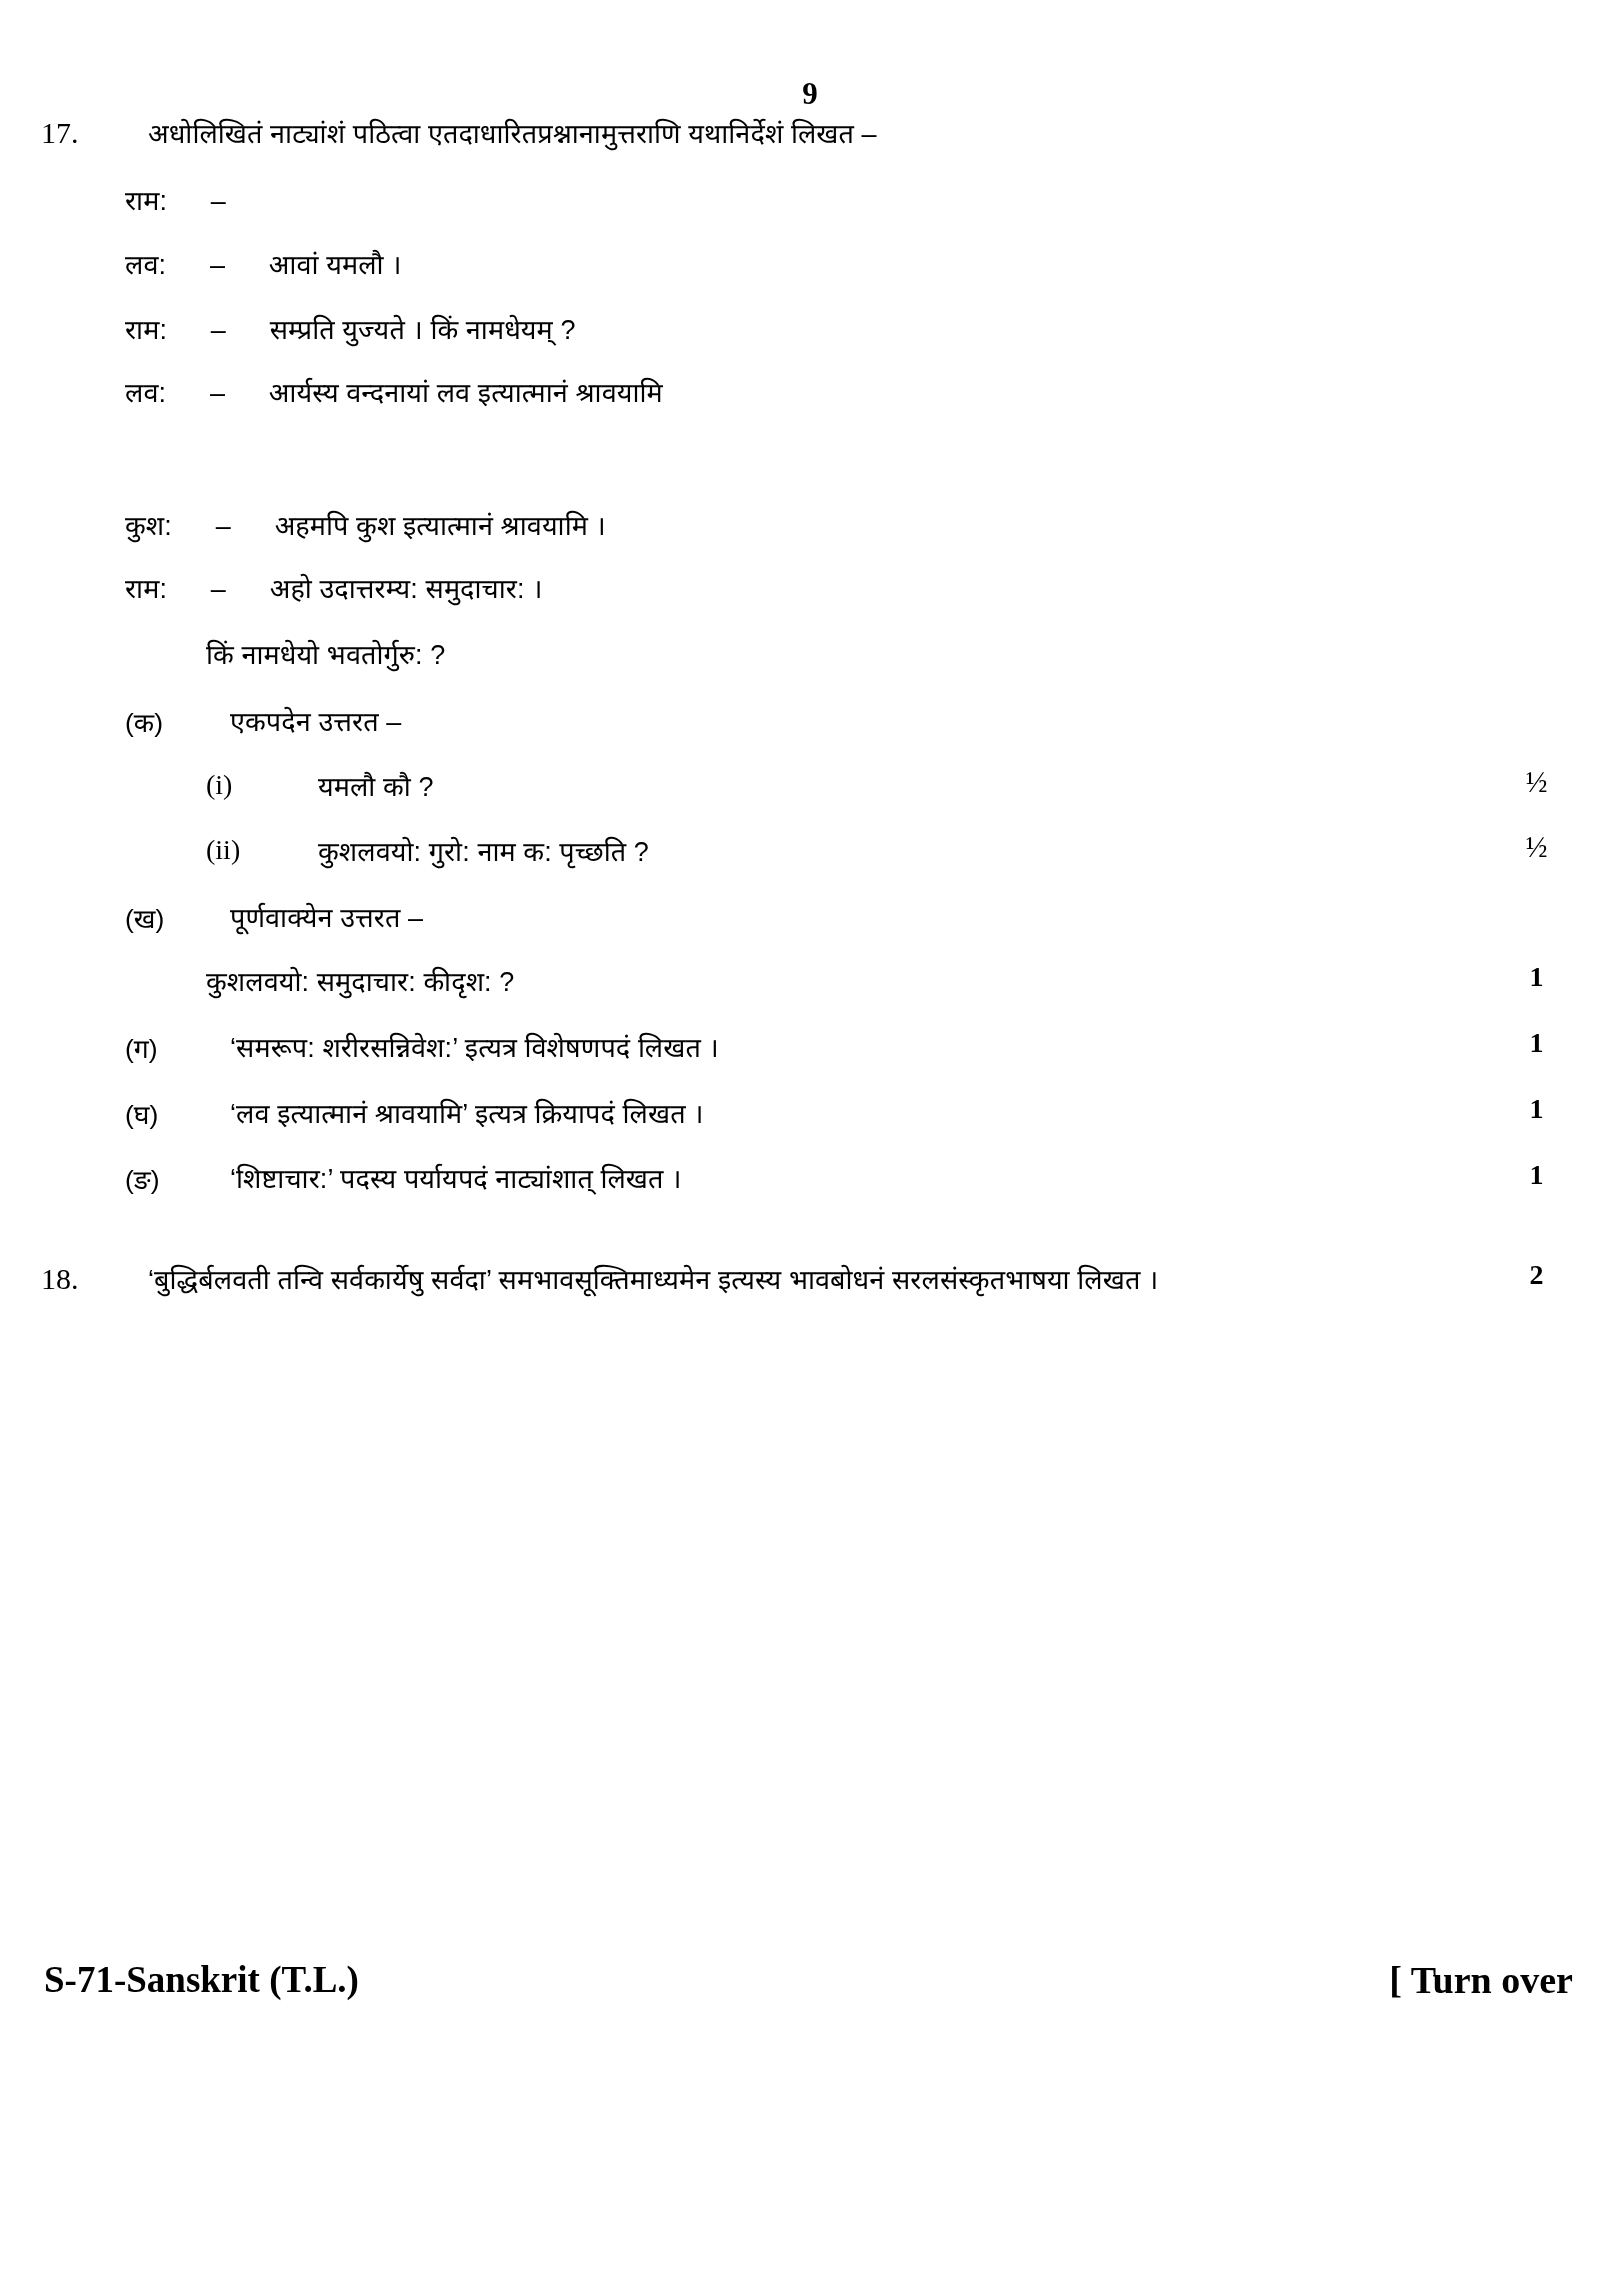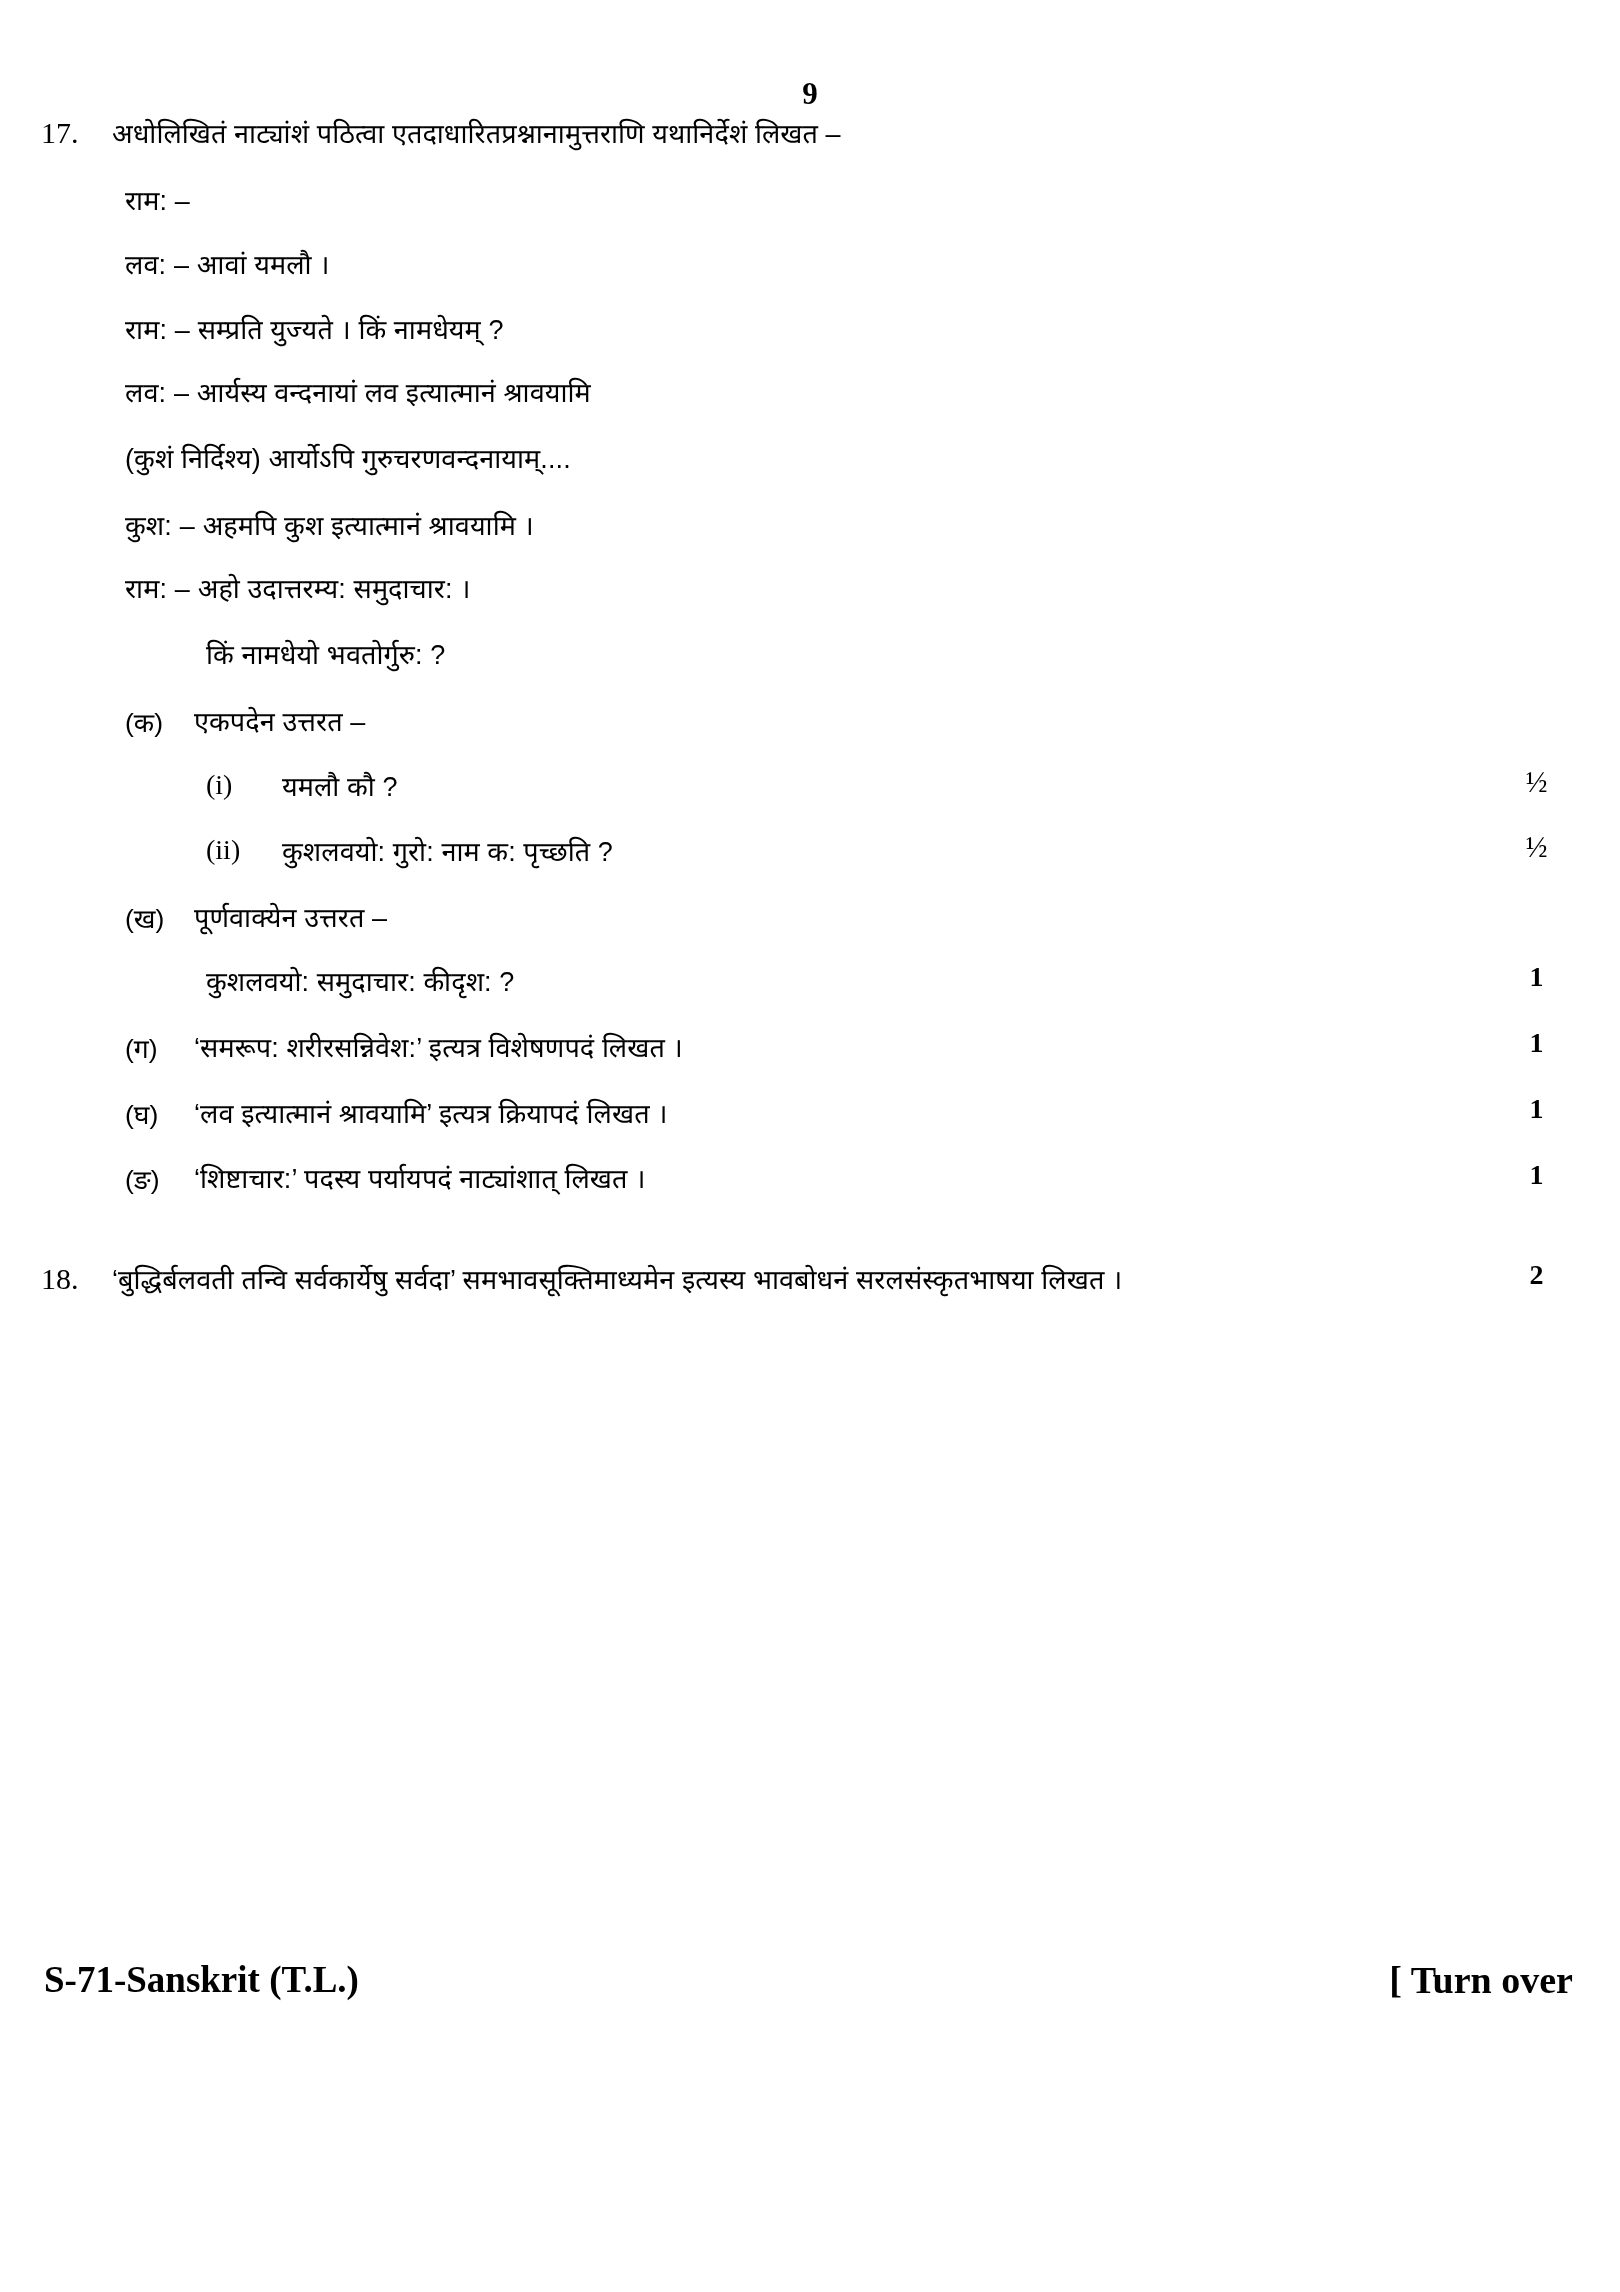--- a/index.html
+++ b/index.html
@@ -29,20 +29,21 @@
     font-size: 31px;
     font-weight: bold;
     font-family: "Liberation Serif", serif;
   }
 
   
   .row {
     position: absolute;
     display: flex;
     align-items: flex-start;
+    gap: 36px;
   }
   .qnum {
     font-size: 30px;
     font-family: "Liberation Serif", serif;
     width: 71px;
     flex: 0 0 71px;
     text-align: left;
   }
   .dev {
     font-family: "Liberation Sans", "DejaVu Sans", sans-serif;
@@ -122,23 +123,20 @@
     <span class="dev" style="padding:0 7.8px;">–</span>
     <span class="dev">सम्प्रति युज्यते । किं नामधेयम् ?</span>
   </div>
 
   <div class="row" style="top:375px; left:125px;">
     <span class="dev">लव:</span>
     <span class="dev" style="padding:0 7.8px;">–</span>
     <span class="dev">आर्यस्य वन्दनायां लव इत्यात्मानं श्रावयामि</span>
   </div>
 
-  <div class="row" style="top:441px; left:125px;">
-    <span class="dev">(कुशं निर्दिश्य) आर्योऽपि गुरुचरणवन्दनायाम्....</span>
-  </div>
 
   <div class="row" style="top:508px; left:125px;text-align:center;">
     <span class="dev">कुश:</span>
     <span class="dev" style="padding:0 7.8px;">–</span>
     <span class="dev">अहमपि कुश इत्यात्मानं श्रावयामि ।</span>
   </div>
 
   <div class="row" style="top:571px; left:125px;">
     <span class="dev">राम:</span>
     <span class="dev" style="padding:0 7.8px;">–</span>

